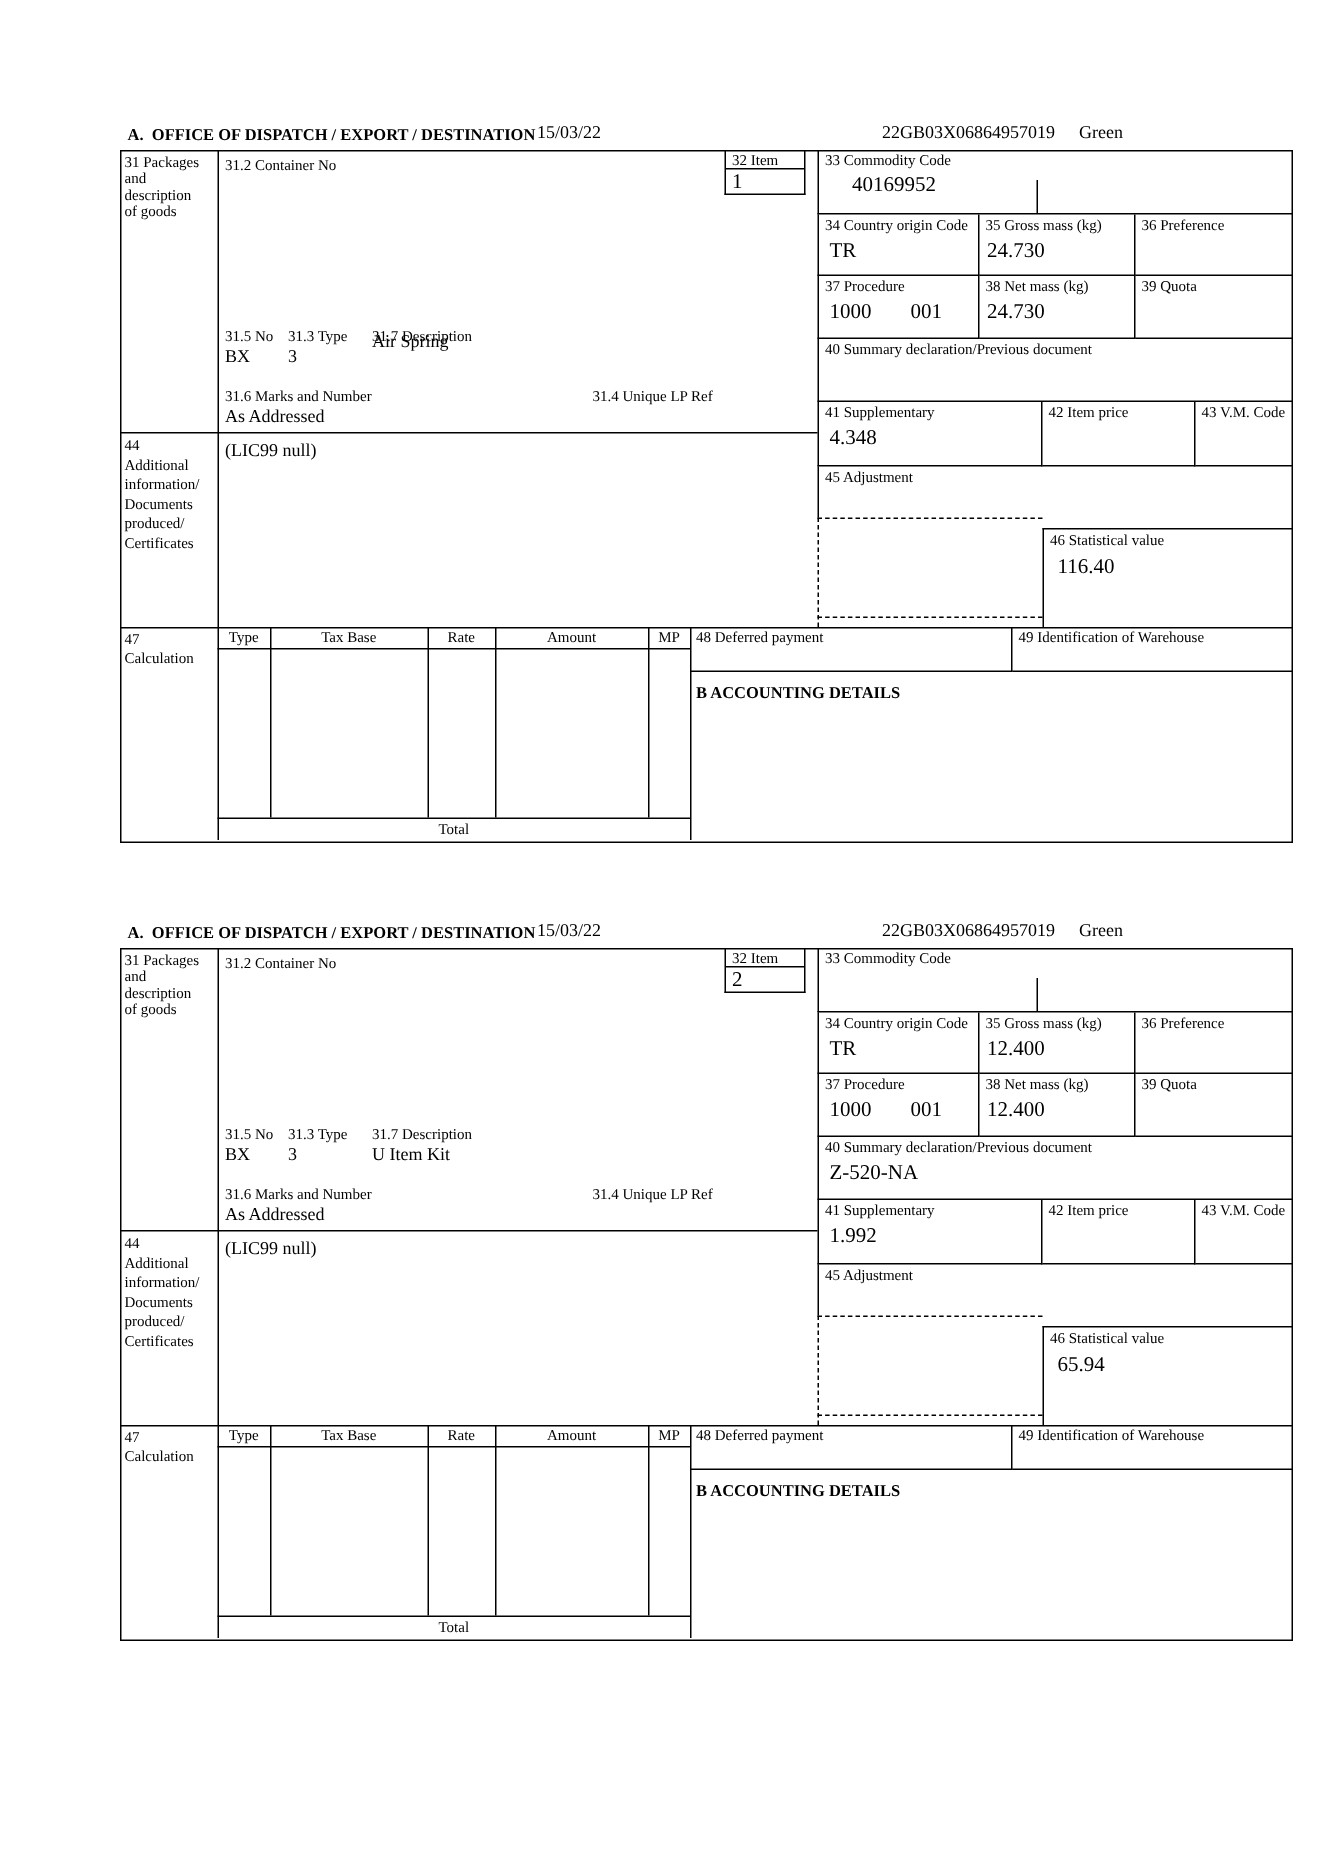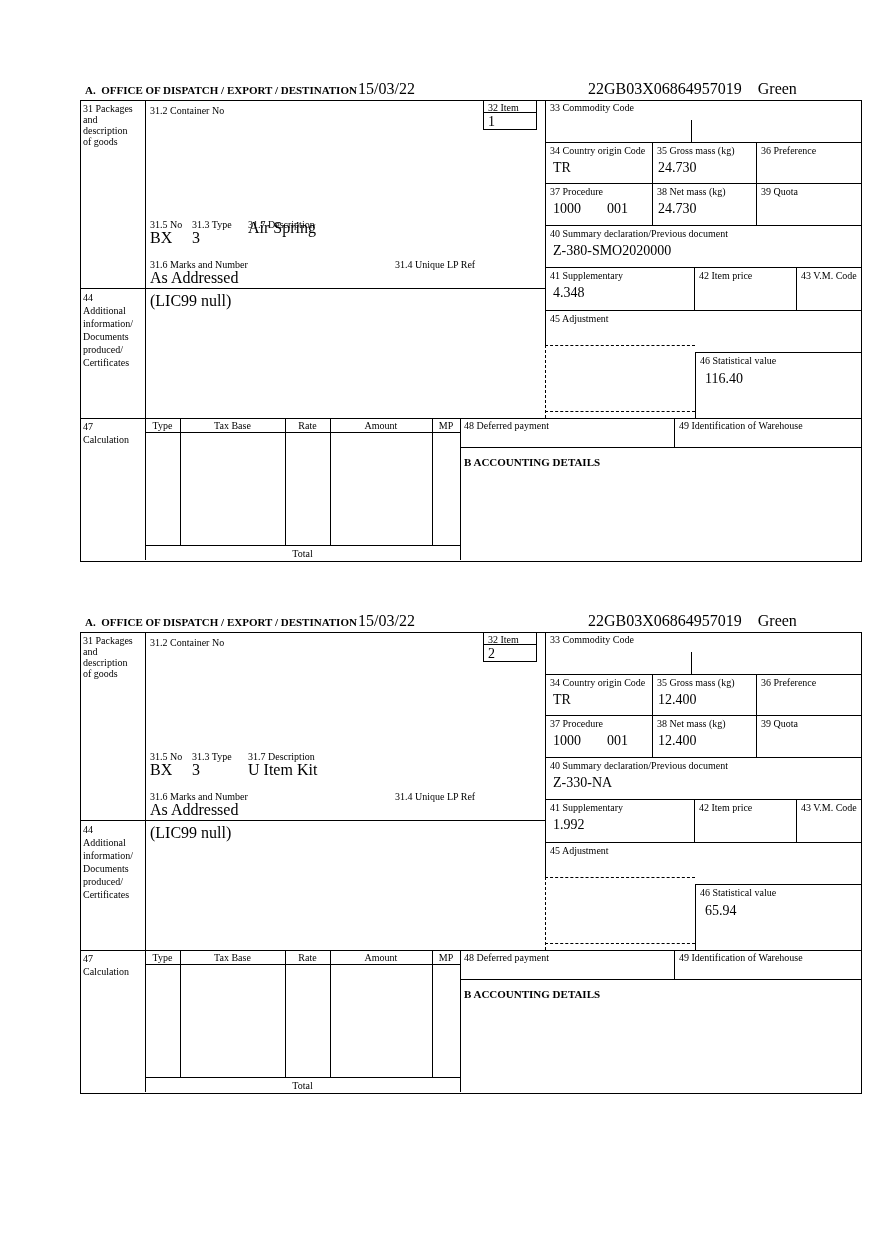--- a/index.html
+++ b/index.html
@@ -1,21 +1,21 @@
 <!DOCTYPE html>
 <html><head>
 <meta charset="utf-8">
 <style>
   * { margin:0; padding:0; box-sizing:border-box; }
   html,body { background:#fff; }
   .page { position:relative; width:882px; height:1250px; background:#fff;
           font-family:"Liberation Serif", serif; color:#000; overflow:hidden; }
   .a  { position:absolute; }
   .l  { font-size:10px; line-height:11px; white-space:pre-line; }
-  .v  { font-size:16px; line-height:15px; white-space:nowrap; }
+  .v  { font-size:12px; line-height:15px; white-space:nowrap; }
   .c  { text-align:center; }
   .hdr-office { font-size:11px; font-weight:bold; }
   .acct { font-size:11px; font-weight:bold; }
   .boxlbl { font-size:10px; line-height:11px; padding:2px 0 0 4px; white-space:nowrap; }
   .boxval { font-size:14px; line-height:15px; white-space:nowrap; }
   .hline { background:#000; height:1px; }
   .vline { background:#000; width:1px; }
 </style>
 </head>
 <body>
@@ -62,20 +62,21 @@
       <div class="a v" style="left:70px;top:170px">As Addressed</div>
       <div class="a v" style="left:70px;top:193px">(LIC99 null)</div>
 
       <div class="a" style="left:403px;top:0;width:54px;height:30px;border-left:1px solid #000;border-right:1px solid #000;border-bottom:1px solid #000">
         <div class="boxlbl" style="height:13px;border-bottom:1px solid #000">32 Item</div>
         <div class="boxval" style="padding:1px 0 0 4px">1</div>
       </div>
 
       <div class="a" style="left:465px;top:0;width:317px;height:43px;border-left:1px solid #000;border-bottom:1px solid #000">
         <div class="boxlbl">33 Commodity Code</div>
+        <div class="boxval" style="padding:3px 0 0 22px">40169952</div>
         <div class="a vline" style="left:145px;top:20px;height:22px"></div>
       </div>
 
       <div class="a" style="left:465px;top:43px;width:108px;height:41px;border-left:1px solid #000;border-right:1px solid #000;border-bottom:1px solid #000">
         <div class="boxlbl">34 Country origin Code</div>
         <div class="boxval" style="padding:4px 0 0 7px">TR</div>
       </div>
       <div class="a" style="left:573px;top:43px;width:104px;height:41px;border-right:1px solid #000;border-bottom:1px solid #000">
         <div class="boxlbl">35 Gross mass (kg)</div>
         <div class="boxval" style="padding:4px 0 0 5px">24.730</div>
@@ -94,21 +95,20 @@
       <div class="a" style="left:573px;top:84px;width:104px;height:42px;border-right:1px solid #000;border-bottom:1px solid #000">
         <div class="boxlbl">38 Net mass (kg)</div>
         <div class="boxval" style="padding:4px 0 0 5px">24.730</div>
       </div>
       <div class="a" style="left:677px;top:84px;width:105px;height:42px;border-bottom:1px solid #000">
         <div class="boxlbl">39 Quota</div>
       </div>
 
       <div class="a" style="left:465px;top:126px;width:317px;height:42px;border-left:1px solid #000;border-bottom:1px solid #000">
         <div class="boxlbl">40 Summary declaration/Previous document</div>
-        <div class="boxval" style="padding:4px 0 0 7px">Z-380-SMO2020000</div>
       </div>
 
       <div class="a" style="left:465px;top:168px;width:150px;height:43px;border-left:1px solid #000;border-right:1px solid #000;border-bottom:1px solid #000">
         <div class="boxlbl">41 Supplementary</div>
         <div class="boxval" style="padding:4px 0 0 7px">4.348</div>
       </div>
       <div class="a" style="left:615px;top:168px;width:102px;height:43px;border-right:1px solid #000;border-bottom:1px solid #000">
         <div class="boxlbl">42 Item price</div>
       </div>
       <div class="a" style="left:717px;top:168px;width:65px;height:43px;border-bottom:1px solid #000">
@@ -223,21 +223,21 @@
       <div class="a" style="left:573px;top:84px;width:104px;height:42px;border-right:1px solid #000;border-bottom:1px solid #000">
         <div class="boxlbl">38 Net mass (kg)</div>
         <div class="boxval" style="padding:4px 0 0 5px">12.400</div>
       </div>
       <div class="a" style="left:677px;top:84px;width:105px;height:42px;border-bottom:1px solid #000">
         <div class="boxlbl">39 Quota</div>
       </div>
 
       <div class="a" style="left:465px;top:126px;width:317px;height:42px;border-left:1px solid #000;border-bottom:1px solid #000">
         <div class="boxlbl">40 Summary declaration/Previous document</div>
-        <div class="boxval" style="padding:4px 0 0 7px">Z-330-NA</div>
+        <div class="boxval" style="padding:4px 0 0 7px">Z-520-NA</div>
       </div>
 
       <div class="a" style="left:465px;top:168px;width:150px;height:43px;border-left:1px solid #000;border-right:1px solid #000;border-bottom:1px solid #000">
         <div class="boxlbl">41 Supplementary</div>
         <div class="boxval" style="padding:4px 0 0 7px">1.992</div>
       </div>
       <div class="a" style="left:615px;top:168px;width:102px;height:43px;border-right:1px solid #000;border-bottom:1px solid #000">
         <div class="boxlbl">42 Item price</div>
       </div>
       <div class="a" style="left:717px;top:168px;width:65px;height:43px;border-bottom:1px solid #000">

